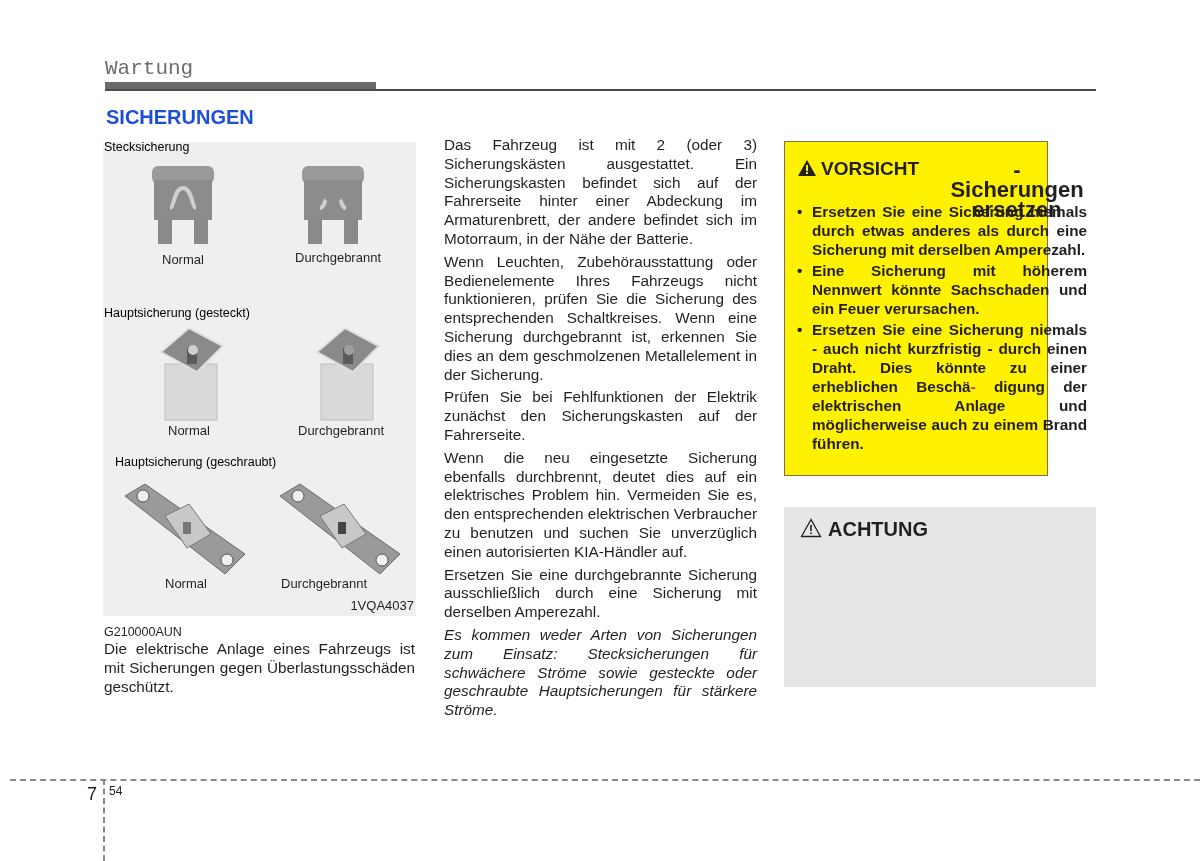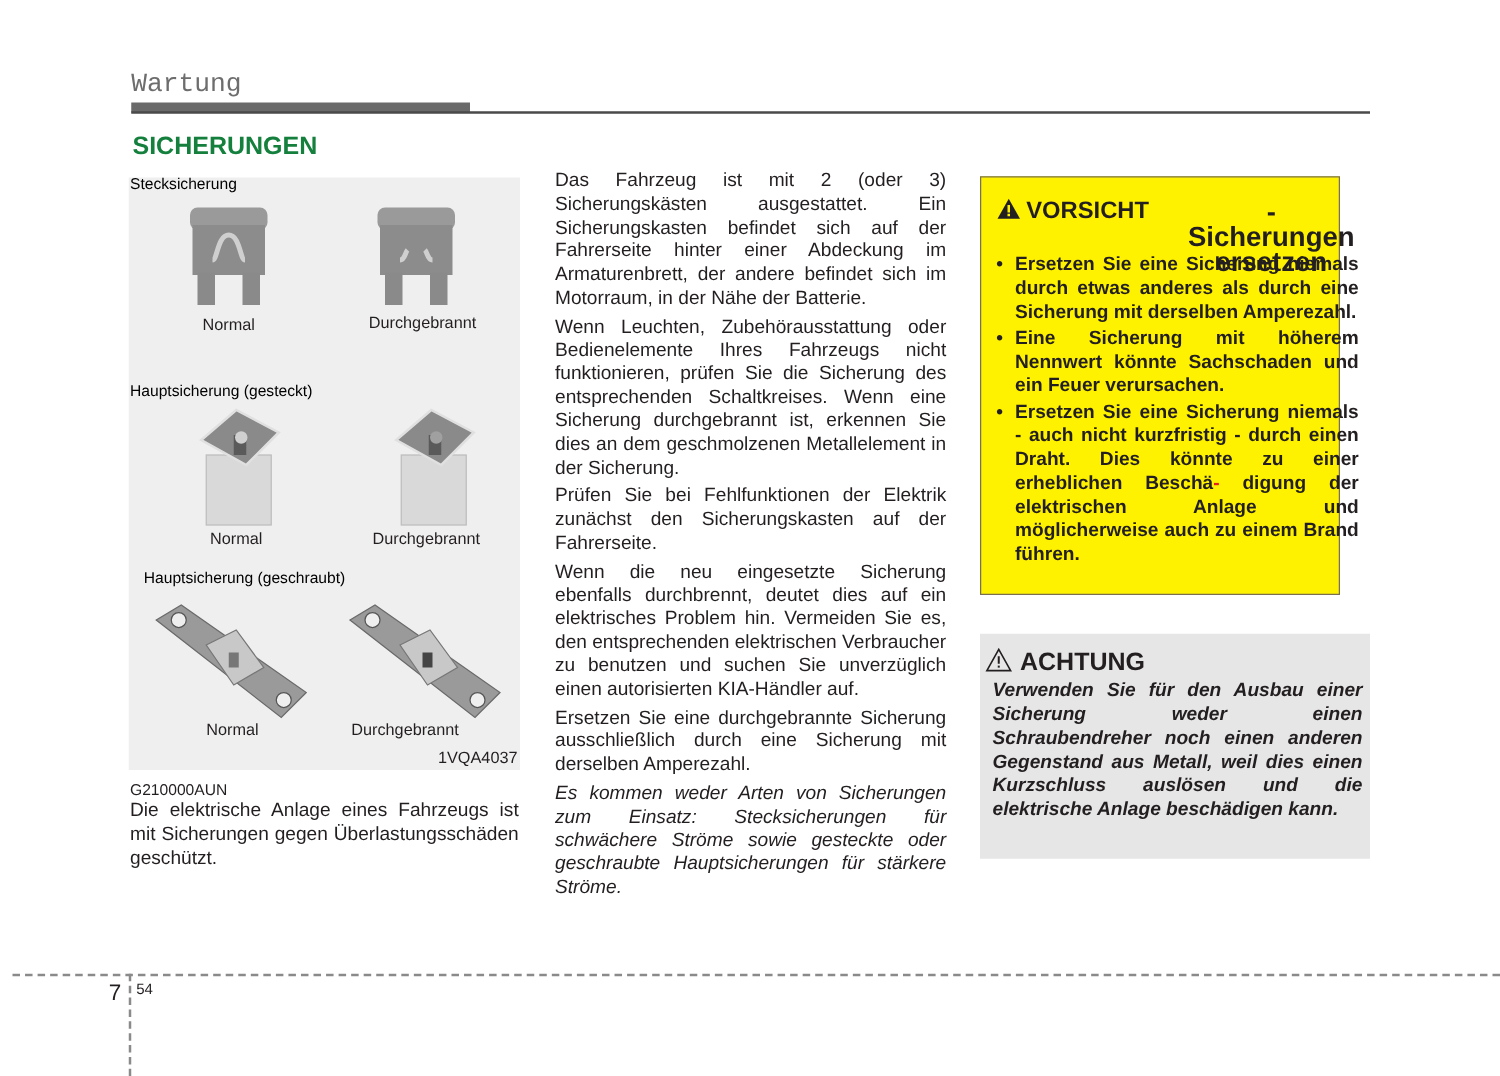--- a/index.html
+++ b/index.html
@@ -4,50 +4,50 @@
 <style>
   html, body { margin: 0; padding: 0; background: #ffffff; }
   body { width: 1200px; height: 861px; position: relative; overflow: hidden;
          font-family: "Liberation Sans", sans-serif; color: #231f20; }
 
   .section-header { position: absolute; left: 105px; top: 57px; font-family: Liberation Mono, monospace;
                     font-size: 21px; color: #6d6d6d; }
   .header-bar { position: absolute; left: 105px; top: 82px; width: 271px; height: 8px; background: #6a6a6a; }
   .header-line { position: absolute; left: 105px; top: 89px; width: 991px; height: 2px; background: #4a4a4a; }
 
-  .page-title { position: absolute; left: 106px; top: 106px; font-size: 20px; font-weight: bold; color: #15803d; }
+  .page-title { position: absolute; left: 106px; top: 106px; font-size: 20px; font-weight: bold; color: #1d4ed8; }
 
   
   .figure { position: absolute; left: 103px; top: 142px; width: 313px; height: 474px; background: #efefef; }
   .fig-label { position: absolute; font-size: 12.5px; color: #000000; white-space: nowrap; }
   .fig-caption { position: absolute; font-size: 13px; color: #231f20; white-space: nowrap; }
 
   .code-label { position: absolute; left: 104px; top: 625px; font-size: 12.5px; }
 
   .body-text { font-size: 15.3px; line-height: 18.8px; text-align: justify; margin: 0; }
   .col1-text { position: absolute; left: 104px; top: 640px; width: 311px; }
   .col2 { position: absolute; left: 444px; top: 136px; width: 313px; }
   .col2 p { margin: 0 0 4px 0; }
   .col2 p.italic { font-style: italic; }
 
   
-  .caution { position: absolute; left: 784px; top: 141px; width: 288px; height: 335px;
+  .caution { position: absolute; left: 784px; top: 141px; width: 264px; height: 335px;
              background: #fff200; border: 1px solid #7a7050; box-sizing: border-box; }
   .caution-head { position: absolute; left: 12px; top: 16px; font-weight: bold; font-size: 19px; }
   .caution-sub { position: absolute; left: 162px; top: 18px; font-weight: bold; font-size: 22px;
                  line-height: 20px; text-align: center; width: 140px; }
   .caution ul { position: absolute; left: 10px; top: 60px; width: 292px; margin: 0; padding: 0; list-style: none; }
   .caution li { position: relative; padding-left: 17px; font-weight: bold; font-size: 15.3px; line-height: 19px;
                 text-align: justify; margin-bottom: 2px; color: #231f20; }
   .caution li .bullet { position: absolute; left: 2px; top: 0; }
   .red { color: #e31e24; }
 
   
   .achtung { position: absolute; left: 784px; top: 507px; width: 312px; height: 180px; background: #e6e6e7; }
-  .achtung-head { position: absolute; left: 4px; top: 11px; font-weight: bold; font-size: 20px; }
+  .achtung-head { position: absolute; left: 16px; top: 11px; font-weight: bold; font-size: 20px; }
   .achtung-body { position: absolute; left: 10px; top: 36px; width: 296px; font-weight: bold; font-style: italic;
                   font-size: 15.3px; line-height: 19px; text-align: justify; margin: 0; }
 
   
   .footer-line { position: absolute; left: 10px; top: 779px; width: 1190px; height: 0;
                  border-top: 2px dashed #8a8a8a; }
   .footer-vline { position: absolute; left: 103px; top: 779px; width: 0; height: 82px;
                   border-left: 2px dashed #8a8a8a; }
   .page-chapter { position: absolute; left: 87px; top: 784px; font-size: 18px; }
   .page-num { position: absolute; left: 109px; top: 784px; font-size: 12px; }
@@ -150,19 +150,18 @@
 </div>
 
 <div class="achtung">
   <div class="achtung-head">
     <svg width="22" height="20" viewBox="0 0 22 20" style="vertical-align:-2px;margin-right:6px;">
       <polygon points="11,1.5 20.5,18.5 1.5,18.5" fill="none" stroke="#231f20" stroke-width="1.3"></polygon>
       <rect x="10.2" y="7" width="1.6" height="6" fill="#231f20"></rect>
       <rect x="10.2" y="14.5" width="1.6" height="1.6" fill="#231f20"></rect>
     </svg><span>ACHTUNG</span>
   </div>
-  <p class="achtung-body">Verwenden Sie für den Ausbau einer Sicherung weder einen Schraubendreher noch einen anderen Gegenstand aus Metall, weil dies einen Kurzschluss auslösen und die elektrische Anlage beschädigen kann.</p>
 </div>
 
 <div class="footer-line"></div>
 <div class="footer-vline"></div>
 <div class="page-chapter">7</div>
 <div class="page-num">54</div>
 
 </body></html>

